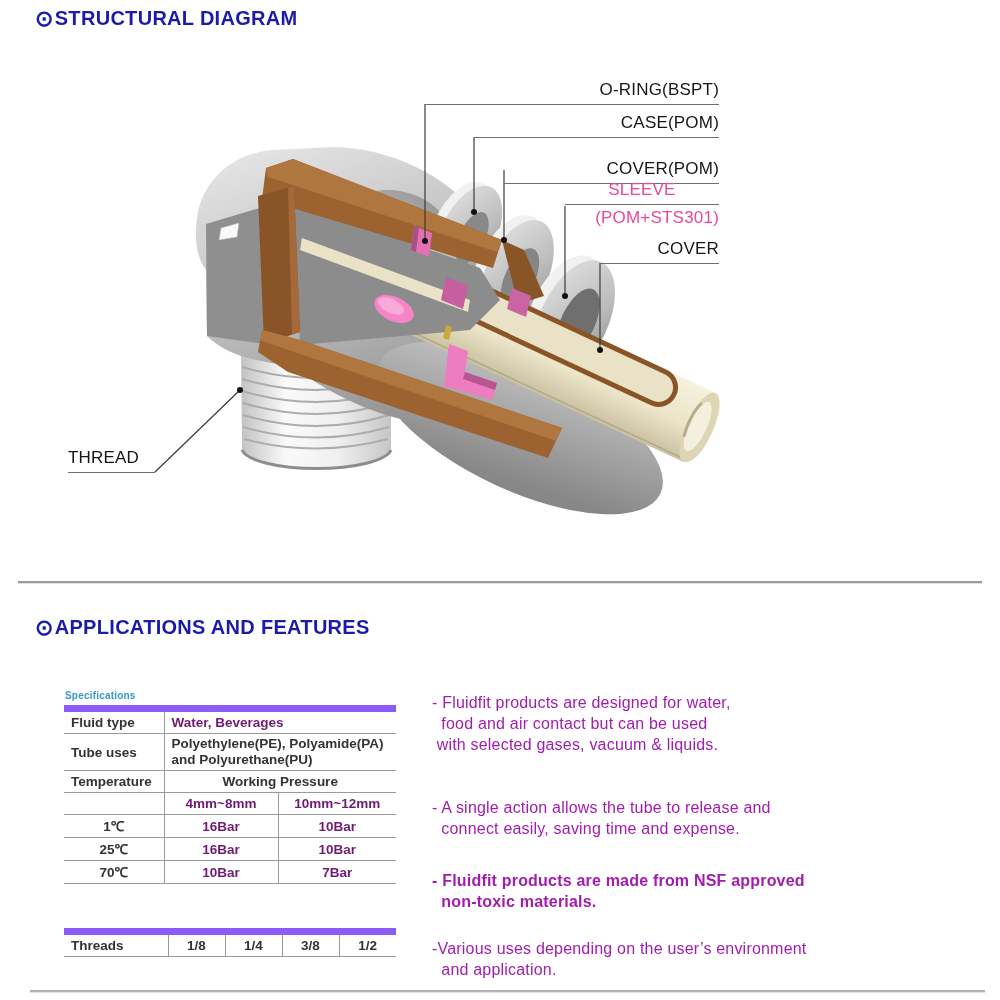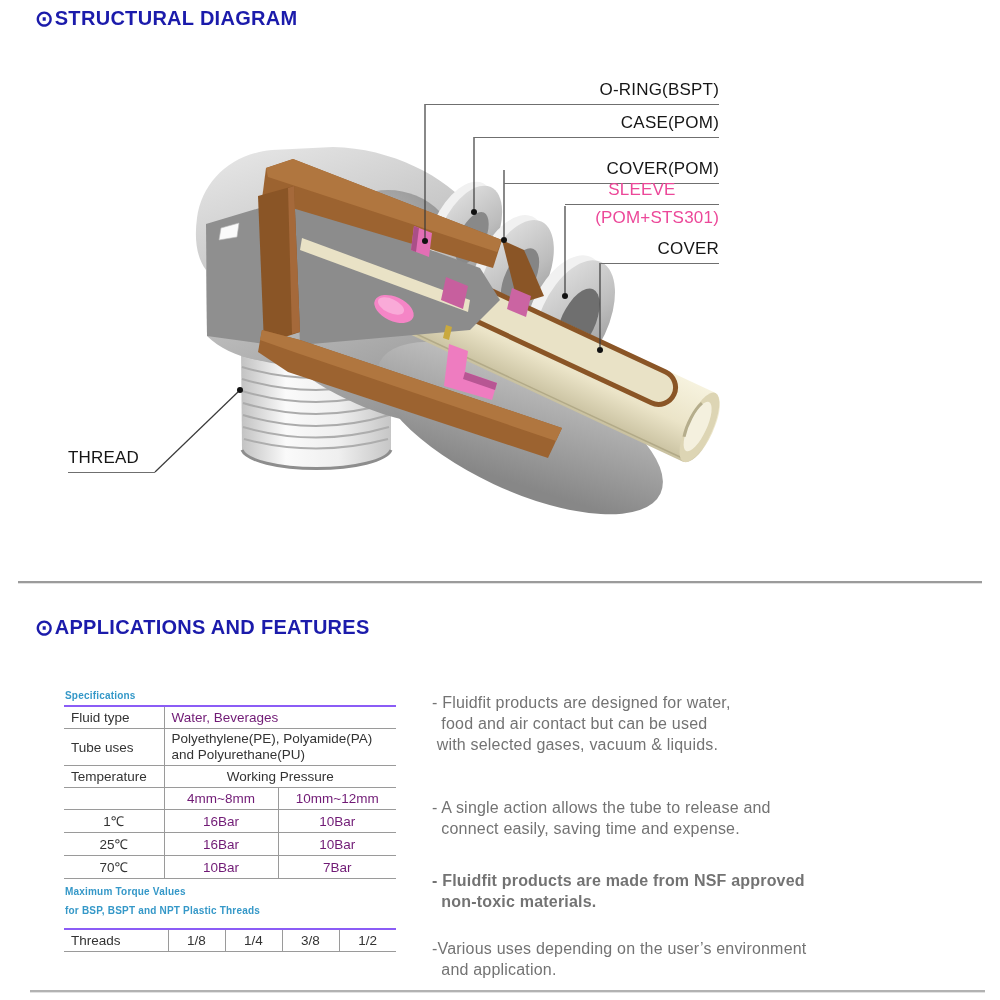--- a/index.html
+++ b/index.html
@@ -35,32 +35,32 @@
   
   .rule { position:absolute; background:#9b9b9b; border-bottom:1px solid #e2e2e2; }
   #rule-mid { left:18px; top:581px; width:964px; height:2px; }
   #rule-bottom { left:30px; top:990px; width:955px; height:2px; background:#b2b2b2; }
 
   
   .blue-title { position:absolute; color:#3598c8; font-size:10px; font-weight:bold; letter-spacing:0.2px; line-height:19px; white-space:pre-wrap; }
   #spec-title   { left:65px; top:686px; }
   #torque-title { left:65px; top:882px; }
 
-  table.doc { position:absolute; border-collapse:collapse; table-layout:fixed; font-size:13.5px; color:#333333; border-top:2px solid #8b5cf6; }
+  table.doc { position:absolute; border-collapse:collapse; table-layout:fixed; font-size:13.5px; color:#333333; border-top:7px solid #8b5cf6;font-weight:bold; }
   table.doc td { border-bottom:1px solid #9a9a9a; padding:2px 7px; vertical-align:middle; height:17px; }
   #spec-table   { left:64px; top:705px; width:332px; }
   #torque-table { left:64px; top:928px; width:332px; }
   td.vsep { border-left:1px solid #9a9a9a; }
   td.ctr  { text-align:center; }
   .blue   { color:#701a75; }
   td.pre  { white-space:pre-wrap; line-height:16px; }
 
   
   .feature {
-    position:absolute; left:432px; width:560px; font-size:16px; color:#737373;
+    position:absolute; left:432px; width:560px; font-size:16px; color:#a21caf;
     line-height:21px; letter-spacing:0.2px; white-space:pre-wrap;
   }
   #feat-0 { top:692px; }
   #feat-1 { top:797px; }
   #feat-2 { top:870px;font-weight:bold; }
   #feat-3 { top:938px; }
 </style>
 </head>
 <body>
 
@@ -246,22 +246,20 @@
       <td class="vsep ctr blue">10Bar</td>
     </tr>
     <tr>
       <td class="ctr">70℃</td>
       <td class="vsep ctr blue">10Bar</td>
       <td class="vsep ctr blue">7Bar</td>
     </tr>
   </tbody>
     </table>
 
-  <div class="blue-title" id="torque-title">Maximum Torque Values
-for BSP, BSPT and NPT Plastic Threads</div>
   <table class="doc" id="torque-table">
     <colgroup>
         <col style="width:104px">
         <col style="width:57px">
         <col style="width:57px">
         <col style="width:57px">
         <col style="width:57px">
       </colgroup>
     <tbody>
         <tr>

